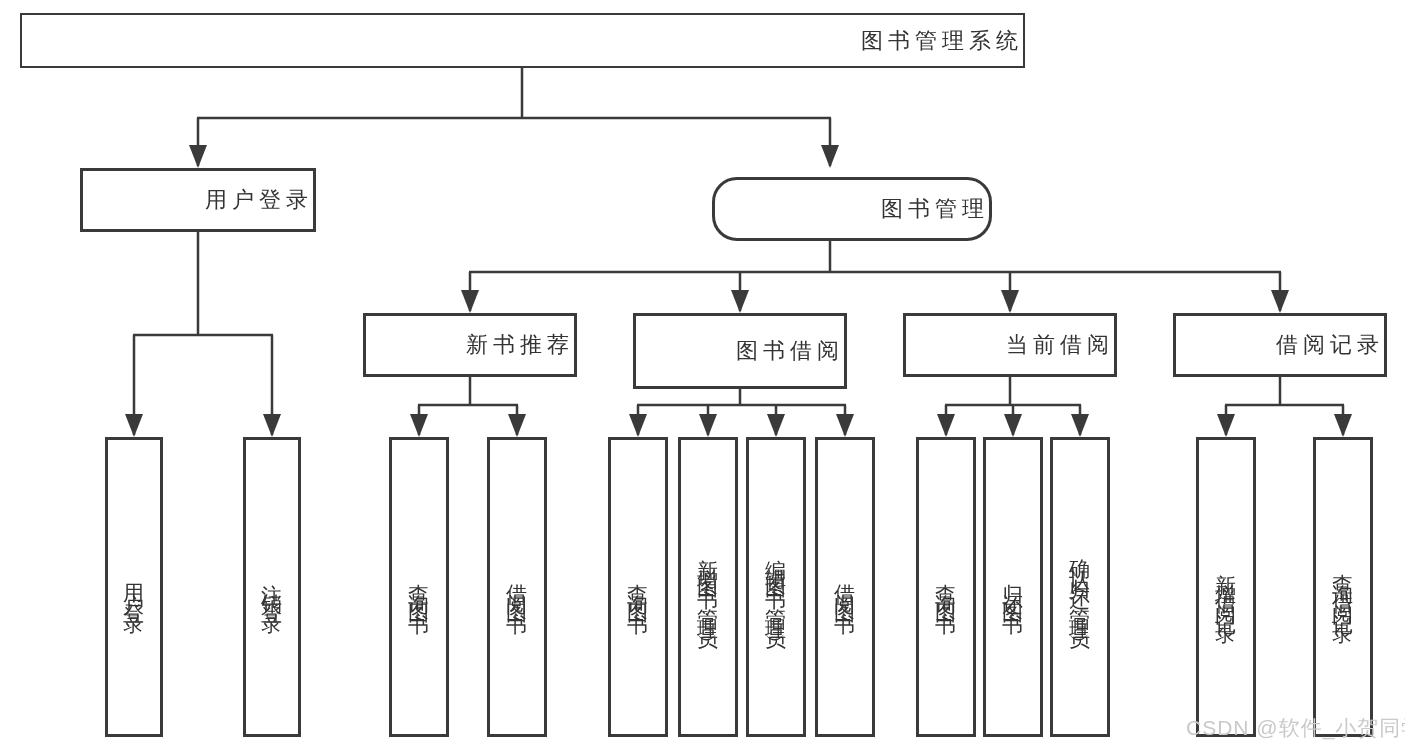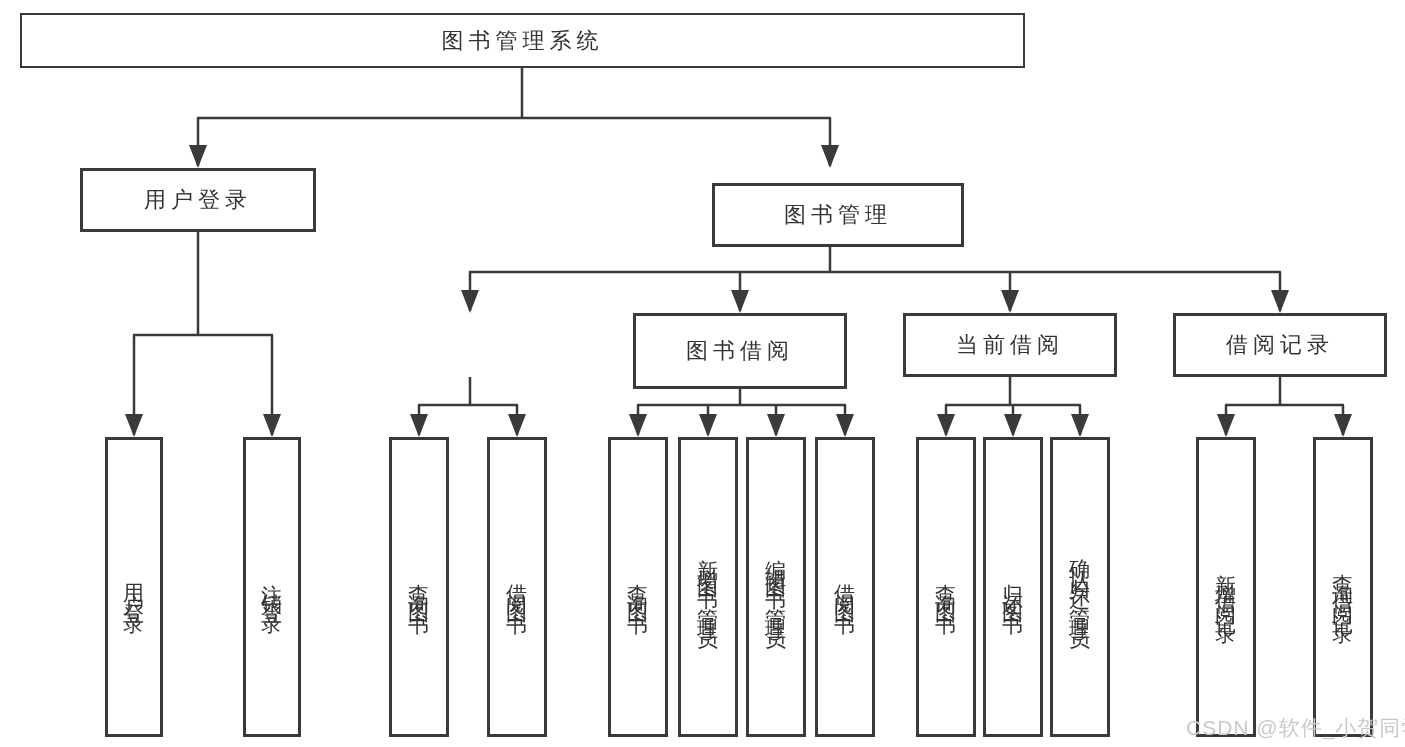--- a/index.html
+++ b/index.html
@@ -15,21 +15,21 @@
     background:var(--bg);
     font-family:"Liberation Sans","DejaVu Sans",sans-serif;
     overflow:hidden;
   }
   svg.connectors{position:absolute;left:0;top:0;z-index:0;}
   .node{
     position:absolute;
     box-sizing:border-box;
     background:#fff;
     border:3px solid var(--line);
-    display:flex;align-items:center;justify-content:center;
+    display:flex;align-items:center;justify-content:flex-end;
     color:var(--text);
     font-size:22px;
     letter-spacing:5px;
     z-index:1;
     white-space:nowrap;
   }
   .node.root{border-width:2px;}
   .vbox{
     position:absolute;
     box-sizing:border-box;
@@ -117,24 +117,27 @@
     </g>
   </svg>
 
   <div class="node root" style="left:20px;top:13px;width:1005px;height:55px;">
     <span>图书管理系统</span>
   </div>
 
   <div class="node" style="left:80px;top:168px;width:236px;height:64px;">
     <span>用户登录</span>
   </div>
-  <div class="node" style="left:712px;top:183px;width:252px;height:64px;">
+  <div class="node" style="left:712px;top:177px;width:280px;height:64px;border-radius:25px;">
     <span>图书管理</span>
   </div>
 
+  <div class="node" style="left:363px;top:313px;width:214px;height:64px;">
+    <span>新书推荐</span>
+  </div>
   <div class="node" style="left:633px;top:313px;width:214px;height:76px;">
     <span>图书借阅</span>
   </div>
   <div class="node" style="left:1173px;top:313px;width:214px;height:64px;">
     <span>借阅记录</span>
   </div>
   <div class="node" style="left:903px;top:313px;width:214px;height:64px;">
     <span>当前借阅</span>
   </div>
 

